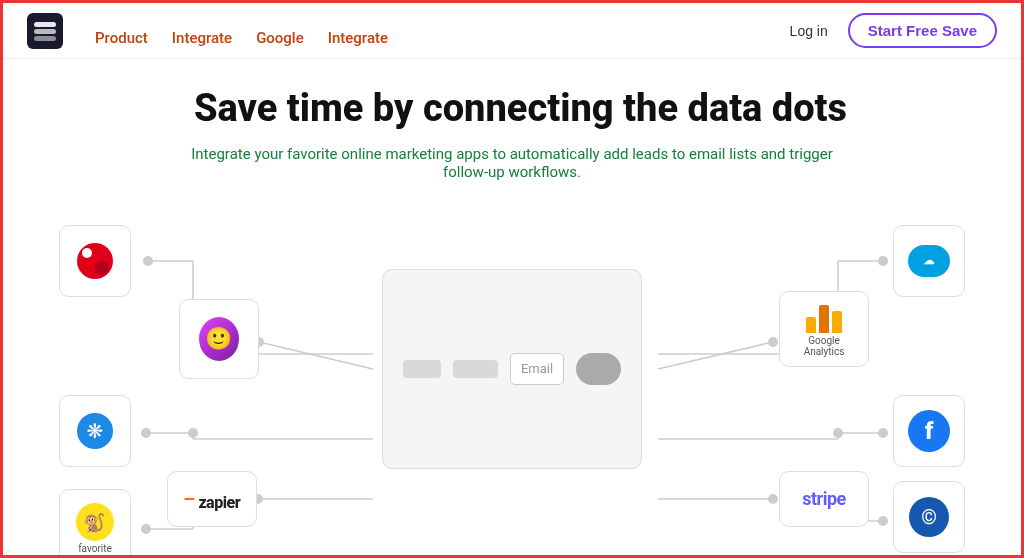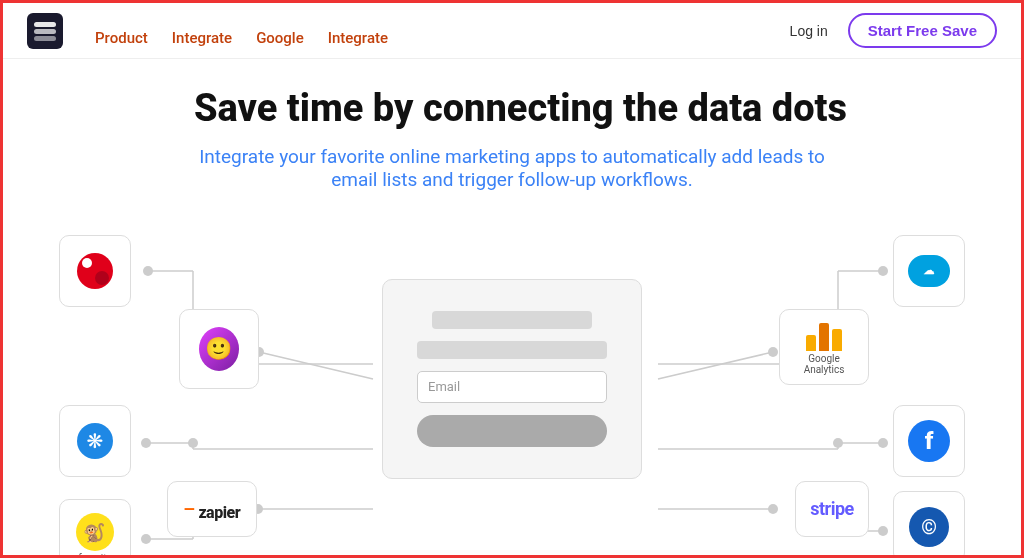--- a/index.html
+++ b/index.html
@@ -75,22 +75,22 @@
     }
     .headline {
       font-size: 38px;
       font-weight: 800;
       color: #111;
       text-align: center;
       line-height: 1.15;
       margin-left: 17px;
     }
     .subheadline {
-      font-size: 19px;
-      color: #3b82f6;
+      font-size: 15px;
+      color: #15803d;
       text-align: center;
       margin-top: 14px;
       max-width: 660px;
     }
 
     
     .diagram {
       position: relative;
       width: 100%;
       height: 340px;
@@ -102,21 +102,20 @@
       position: absolute;
       left: 50%;
       top: 50%;
       transform: translate(-50%, -50%);
       width: 260px;
       height: 200px;
       background: #f5f5f5;
       border: 1.5px solid #ddd;
       border-radius: 10px;
       display: flex;
-      flex-direction: column;
       align-items: center;
       justify-content: center;
       gap: 12px;
       padding: 20px;
     }
     .form-bar-wide {
       width: 160px;
       height: 18px;
       background: #d8d8d8;
       border-radius: 4px;
@@ -174,23 +173,23 @@
 
     
     .card-hotjar { width: 72px; height: 72px; top: 26px; left: 56px; }
     .card-uxwizard { width: 80px; height: 80px; top: 100px; left: 176px; }
     .card-bloom { width: 72px; height: 72px; top: 196px; left: 56px; }
     .card-zapier { width: 90px; height: 56px; top: 272px; left: 164px; }
     .card-mailchimp { width: 72px; height: 80px; top: 290px; left: 56px; }
 
     
     .card-salesforce { width: 72px; height: 72px; top: 26px; right: 56px; }
-    .card-ganalytics { width: 90px; height: 76px; top: 100px; right: 152px; }
+    .card-ganalytics { width: 90px; height: 76px; top: 92px; right: 152px; }
     .card-facebook { width: 72px; height: 72px; top: 196px; right: 56px; }
-    .card-stripe { width: 74px; height: 56px; top: 272px; right: 152px; }
+    .card-stripe { width: 90px; height: 56px; top: 272px; right: 152px; }
     .card-constant { width: 72px; height: 72px; top: 282px; right: 56px; }
 
     
     .lines-svg {
       position: absolute;
       top: 0; left: 0;
       width: 100%;
       height: 100%;
       pointer-events: none;
     }

